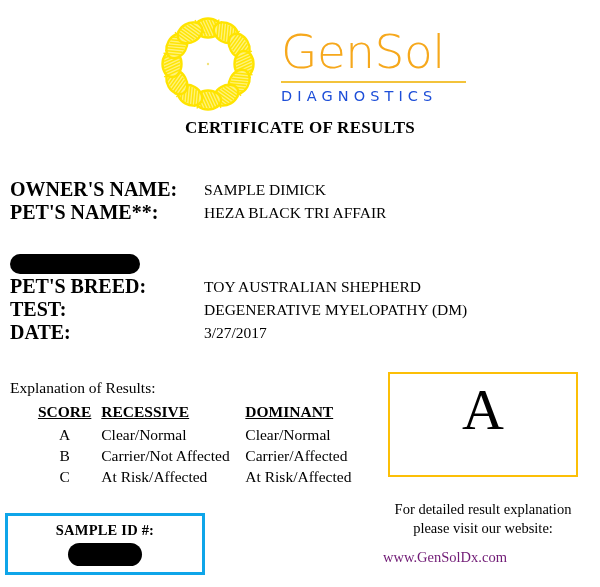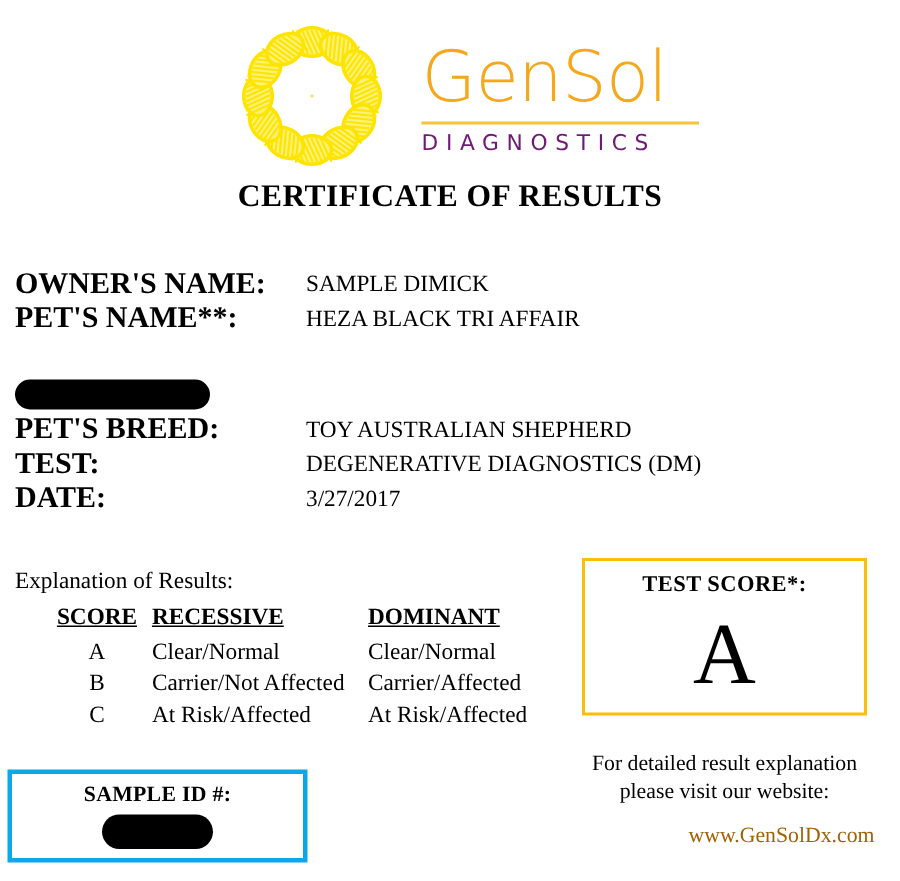--- a/index.html
+++ b/index.html
@@ -48,36 +48,36 @@
   .wordmark-rule {
     height: 2px;
     background: #f3c33b;
     width: 185px;
     margin-top: 3px;
   }
   .wordmark-sub {
     font-family: "DejaVu Sans", sans-serif;
     font-size: 14.5px;
     line-height: 20px;
-    color: #701a75;
+    color: #1d4ed8;
     letter-spacing: 5.1px;
     padding-top: 3px;
     white-space: nowrap;
   }
 
   
   .cert-title {
     position: absolute;
     left: 0;
     top: 118px;
     width: 600px;
     text-align: center;
     font-family: "Liberation Serif", serif;
     font-weight: bold;
-    font-size: 21px;
+    font-size: 17px;
     letter-spacing: 0.3px;
   }
 
   
   .fields-a {
     position: absolute;
     left: 10px;
     top: 178px;
     width: 580px;
   }
@@ -215,24 +215,24 @@
     width: 200px;
     text-align: center;
     font-size: 14.5px;
     line-height: 19px;
   }
   .footer-url {
     position: absolute;
     left: 383px;
     top: 548px;
     width: 200px;
-    text-align: right;
+    text-align: left;
     font-size: 14.5px;
     line-height: 19px;
-    color: #a16207;
+    color: #701a75;
     text-decoration: none;
   }
 </style>
 </head>
 <body>
 
 <div class="logo-block">
 
   <div class="logo-mark">
     <svg viewBox="0 0 104 96" width="104" height="96" aria-hidden="true">
@@ -386,21 +386,21 @@
 <div class="fields-b">
   <div class="field-row">
     <span class="redaction redaction-reg"></span>
   </div>
   <div class="field-row">
     <span class="field-label">PET'S BREED:</span>
     <span class="field-value">TOY AUSTRALIAN SHEPHERD</span>
   </div>
   <div class="field-row">
     <span class="field-label">TEST:</span>
-    <span class="field-value">DEGENERATIVE DIAGNOSTICS (DM)</span>
+    <span class="field-value">DEGENERATIVE MYELOPATHY (DM)</span>
   </div>
   <div class="field-row">
     <span class="field-label">DATE:</span>
     <span class="field-value">3/27/2017</span>
   </div>
 </div>
 
 <div class="explanation">
   <div class="explanation-title">Explanation of Results:</div>
   <table class="score-table">
@@ -425,21 +425,20 @@
       <tr>
         <td class="col-score">C</td>
         <td class="col-rec">At Risk/Affected</td>
         <td class="col-dom">At Risk/Affected</td>
       </tr>
     </tbody>
   </table>
 </div>
 
 <div class="score-box">
-  <div class="score-box-label">TEST SCORE*:</div>
   <div class="score-box-value">A</div>
 </div>
 
 <div class="sample-box">
   <div class="sample-label">SAMPLE ID #:</div>
   <span class="redaction-sample"></span>
 </div>
 
 <div class="footer-note">
   <div>For detailed result explanation</div>

